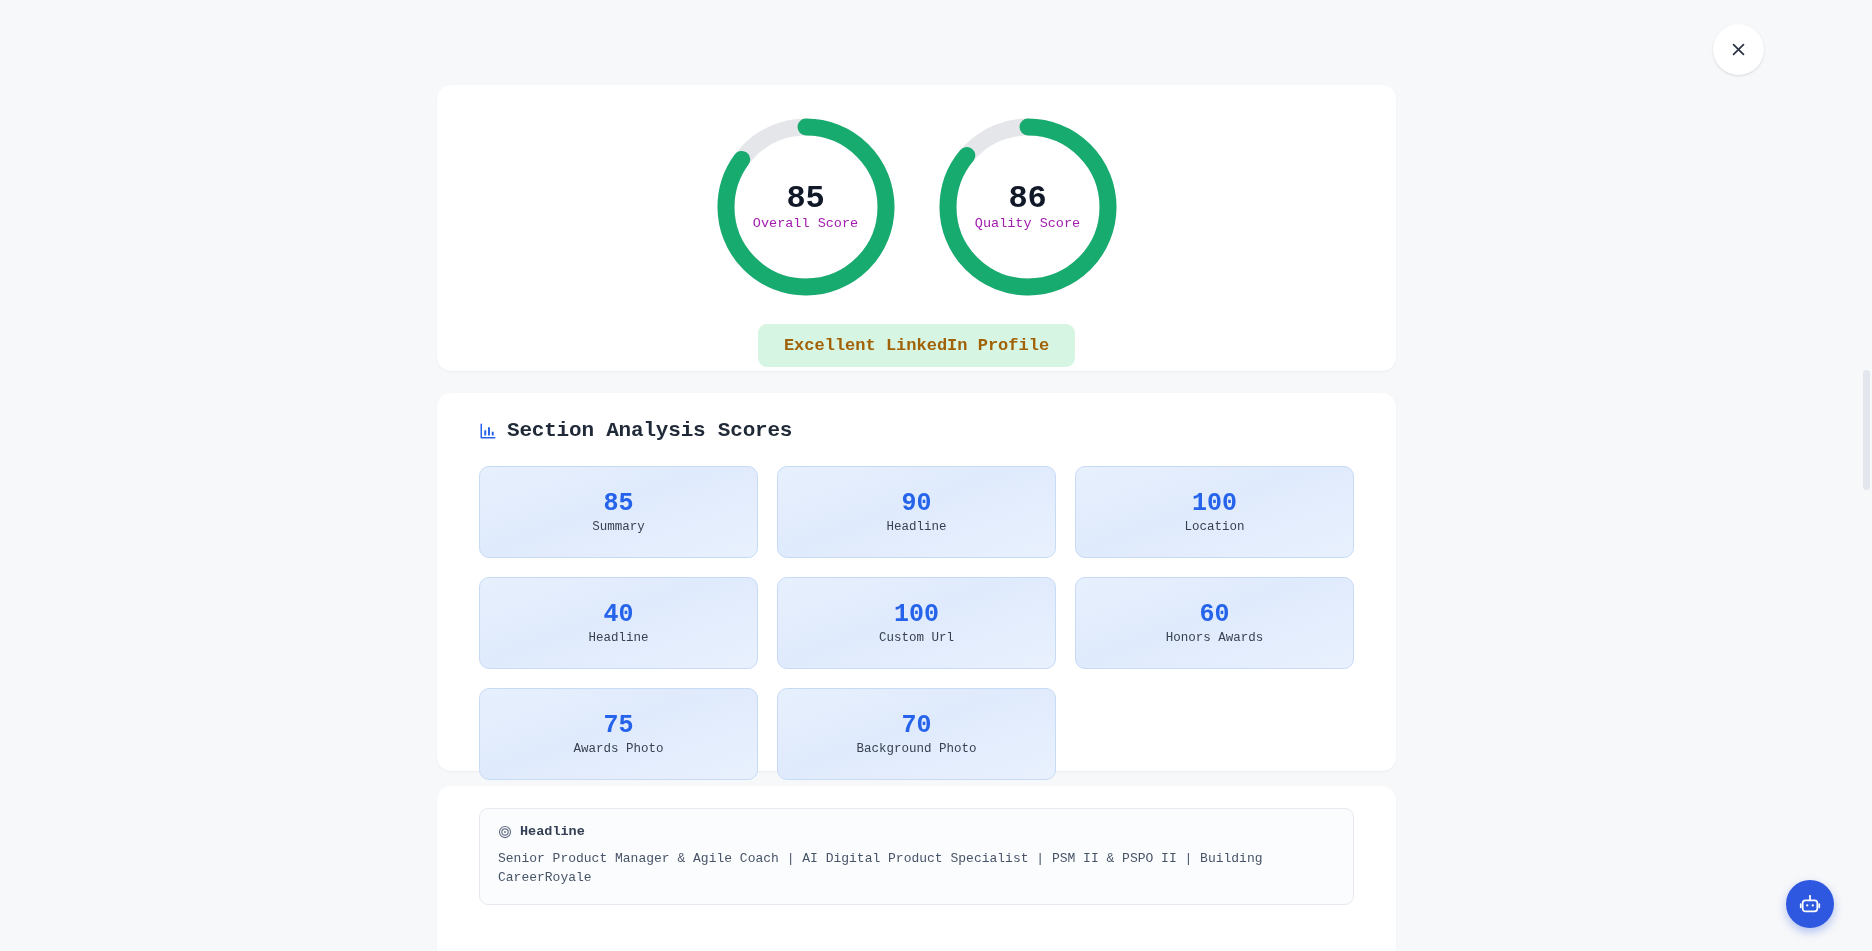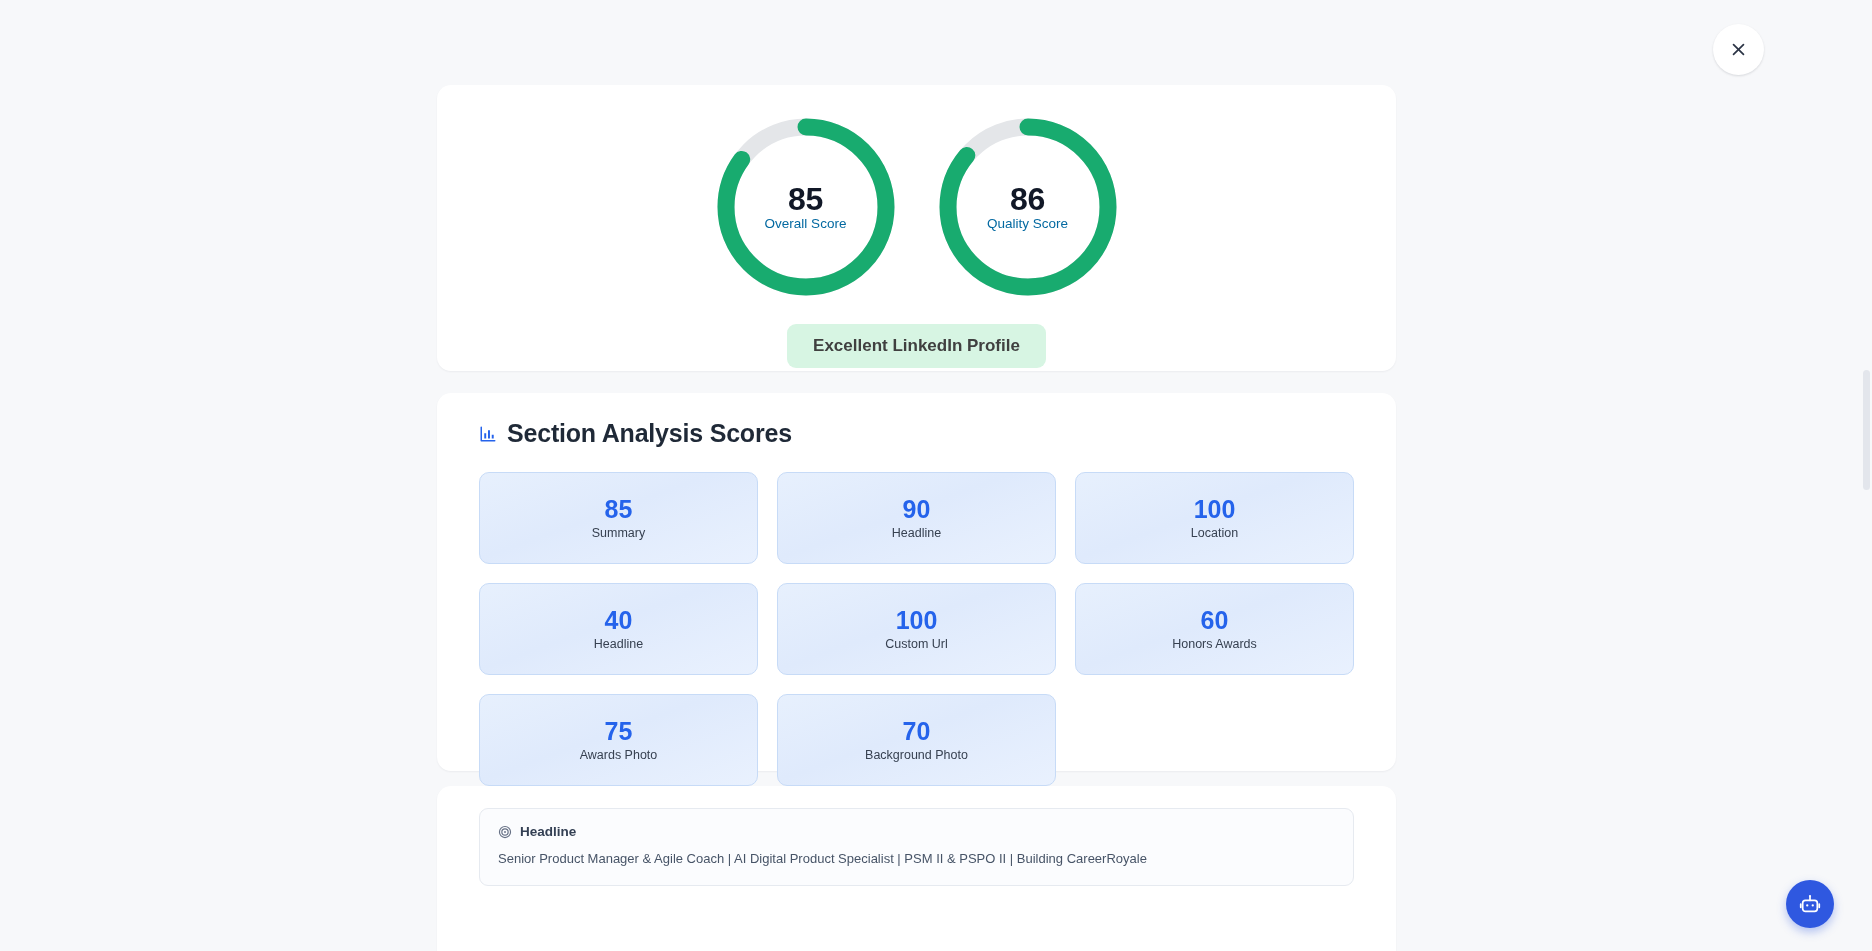--- a/index.html
+++ b/index.html
@@ -39,20 +39,21 @@
     z-index: 40;
   }
   .close-btn svg { width: 17px; height: 17px; display: block; }
 
   
   .scroll-col {
     position: absolute;
     left: 0; top: 0;
     width: 1852px;
     height: 951px;
+    font-family: Liberation Mono, monospace;
   }
 
   .card {
     position: absolute;
     left: 437px;
     width: 959px;
     background: #ffffff;
     border-radius: 14px;
     box-shadow: 0 1px 2px rgba(16,24,40,.05);
   }
@@ -85,53 +86,53 @@
   }
   .gauge .g-value {
     font-size: 32px;
     font-weight: 700;
     color: #111827;
     letter-spacing: -0.2px;
     line-height: 1;
   }
   .gauge .g-label {
     font-size: 13.5px;
-    color: #0369a1;
+    color: #a21caf;
     line-height: 1;
   }
 
   .verdict-wrap {
     position: absolute;
     left: 0; right: 0;
     top: 239px;
     display: flex;
     justify-content: center;
   }
   .verdict {
     background: #d7f5e3;
-    color: #404040;
+    color: #a16207;
     font-size: 17px;
     font-weight: 700;
     padding: 12px 26px;
     border-radius: 9px;
     border: none;
     cursor: default;
   }
 
   
   #scores-card { top: 393px; height: 378px; }
 
   .sec-head {
     display: flex;
     align-items: center;
     gap: 10px;
     padding: 26px 0 0 42px;
   }
   .sec-head .title {
-    font-size: 25px;
+    font-size: 21px;
     font-weight: 700;
     color: #1f2937;
     letter-spacing: -0.2px;
   }
   .icon-bars { width: 18px; height: 18px; display: block; }
   .icon-eye  { width: 19px; height: 19px; display: block; }
 
   .grid {
     display: grid;
     grid-template-columns: repeat(3, 1fr);

